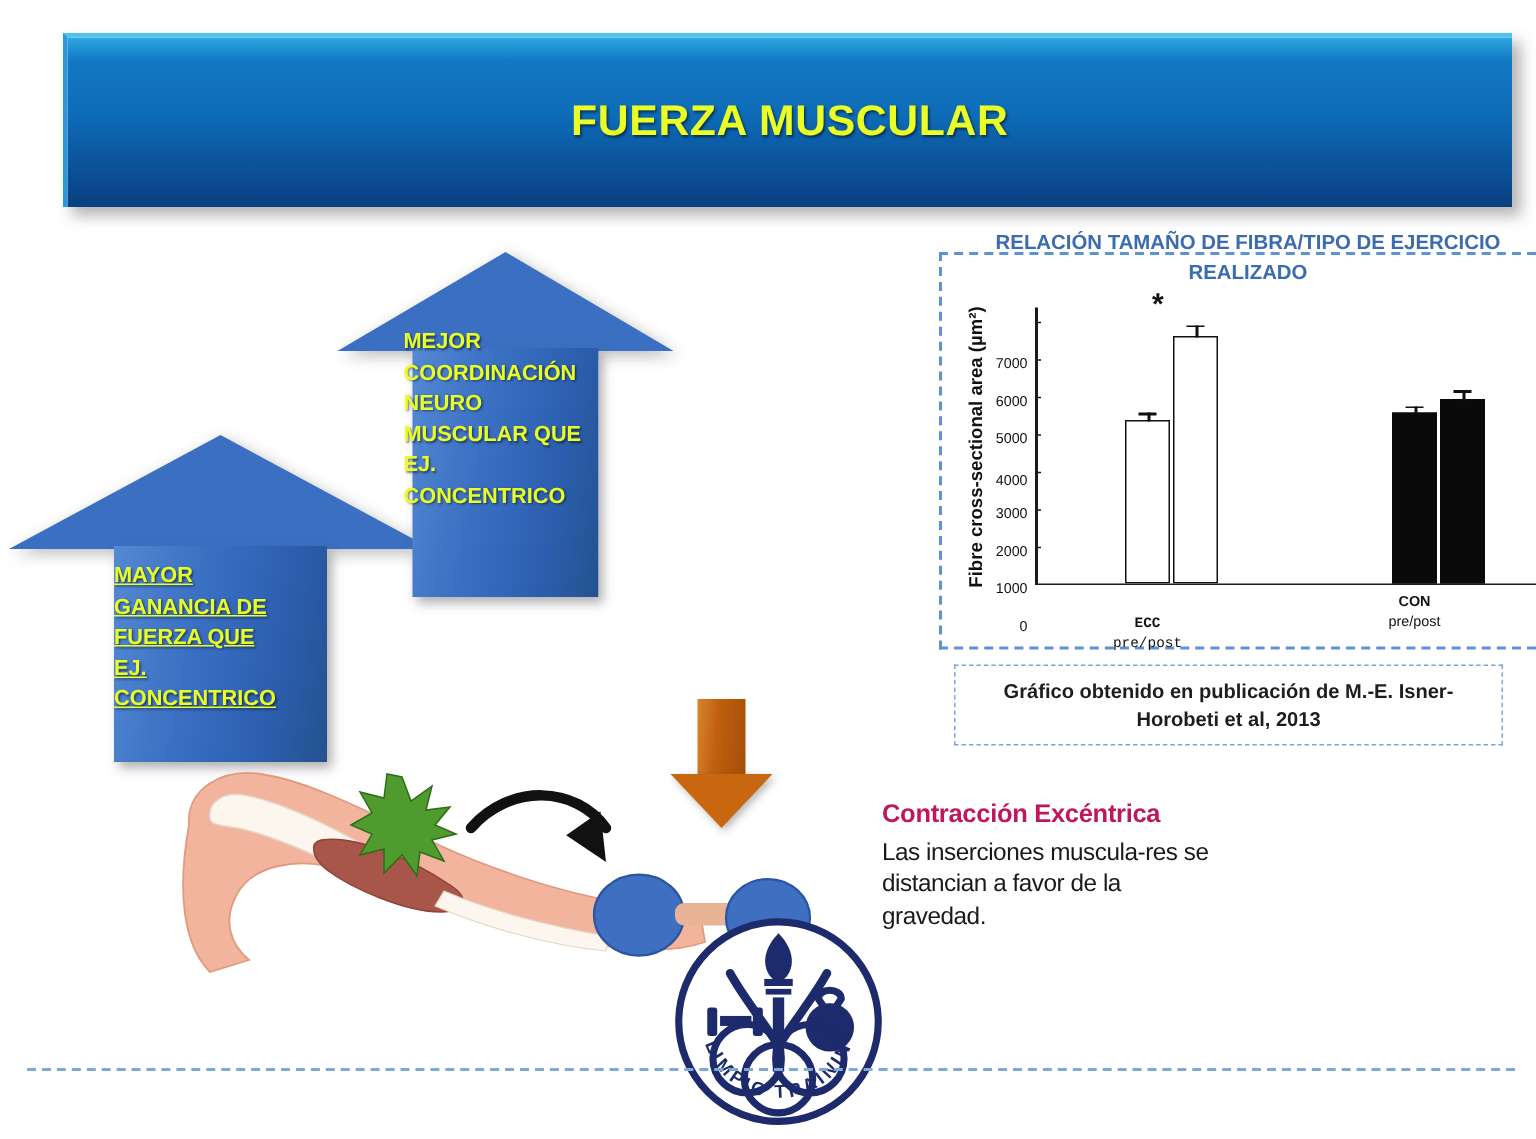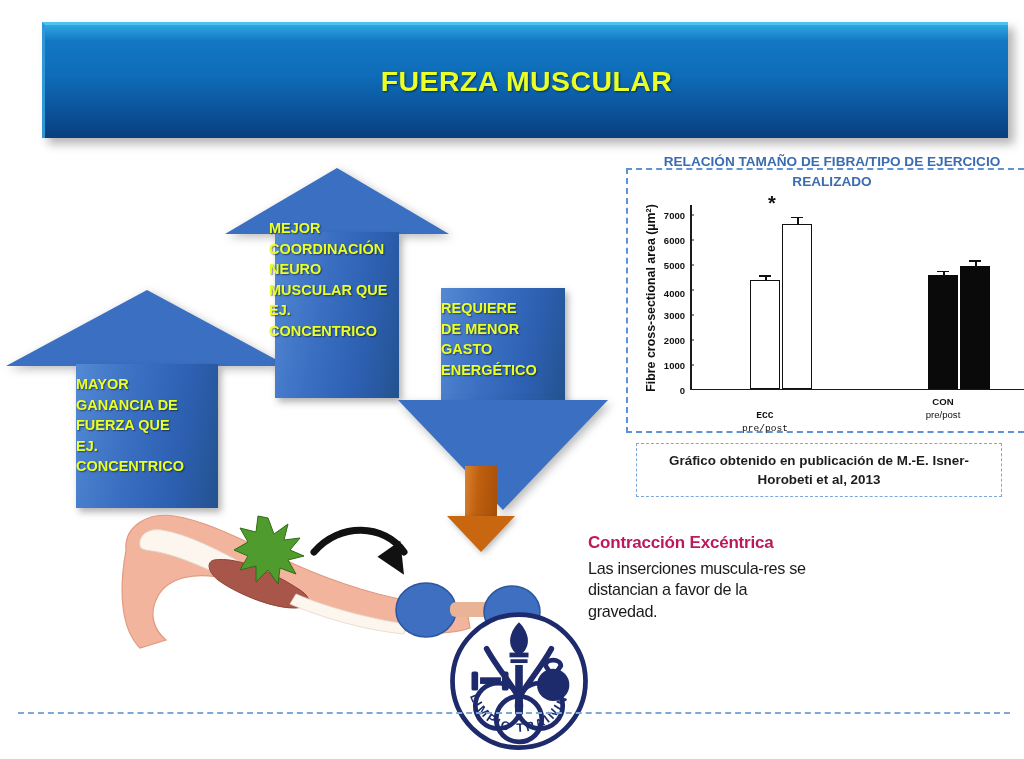--- a/index.html
+++ b/index.html
@@ -91,21 +91,21 @@
     pointer-events: none;
   }
 
   
   #arrow-mayor { left: 6px; top: 290px; width: 282px; height: 218px; }
   #arrow-mayor .head-up {
     left: 0; top: 0;
     border-left-width: 141px; border-right-width: 141px; border-bottom-width: 76px;
   }
   #arrow-mayor .shaft { left: 70px; top: 74px; width: 142px; height: 144px; }
-  #arrow-mayor .label { left: 70px; top: 84px; width: 138px; font-size: 14.5px; }
+  #arrow-mayor .label { left: 70px; top: 84px; width: 138px; font-size: 14.5px; text-decoration: underline; }
 
   
   #arrow-mejor { left: 225px; top: 168px; width: 224px; height: 230px; }
   #arrow-mejor .head-up {
     left: 0; top: 0;
     border-left-width: 112px; border-right-width: 112px; border-bottom-width: 66px;
   }
   #arrow-mejor .shaft { left: 50px; top: 64px; width: 124px; height: 166px; }
   #arrow-mejor .label { left: 44px; top: 50px; width: 136px; font-size: 14.5px; }
 
@@ -162,22 +162,22 @@
     height: 185px;
   }
   .axis-line-y {
     position: absolute; left: 0; top: 0; width: 1.5px; height: 185px; background: #1a1a1a;
   }
   .axis-line-x {
     position: absolute; left: 0; bottom: 0; width: 334px; height: 1.5px; background: #1a1a1a;
   }
   .ytick {
     position: absolute; right: 100%; margin-right: 5px;
-    font-size: 9.5px; font-weight: bold; color: #111;
-    transform: translateY(-50%); white-space: nowrap;
+    font-size: 9.5px; font-weight: normal; color: #111;
+    transform: translateY(-50%); white-space: nowrap; margin-top: 28px;
   }
   .ytick-mark {
     position: absolute; left: 0; width: 4px; height: 1px; background: #1a1a1a;
     transform: translateY(-50%);
   }
   #ylabel {
     position: absolute;
     left: 643px;
     top: 205px;
     height: 185px;
@@ -310,30 +310,20 @@
     <div class="label">
         <div>MEJOR</div>
         <div>COORDINACIÓN</div>
         <div>NEURO</div>
         <div>MUSCULAR QUE</div>
         <div>EJ.</div>
         <div>CONCENTRICO</div>
       </div>
   </div>
 
-  <div class="arrow" id="arrow-requiere">
-    <div class="shaft"></div>
-    <div class="head-down"></div>
-    <div class="label">
-        <div>REQUIERE</div>
-        <div>DE MENOR</div>
-        <div>GASTO</div>
-        <div>ENERGÉTICO</div>
-      </div>
-  </div>
 
   <div id="arrow-orange">
     <div class="o-shaft"></div>
     <div class="o-head"></div>
   </div>
 
   <div id="chart-panel"></div>
 
   <div id="chart-title">RELACIÓN TAMAÑO DE FIBRA/TIPO DE EJERCICIO REALIZADO</div>
 

